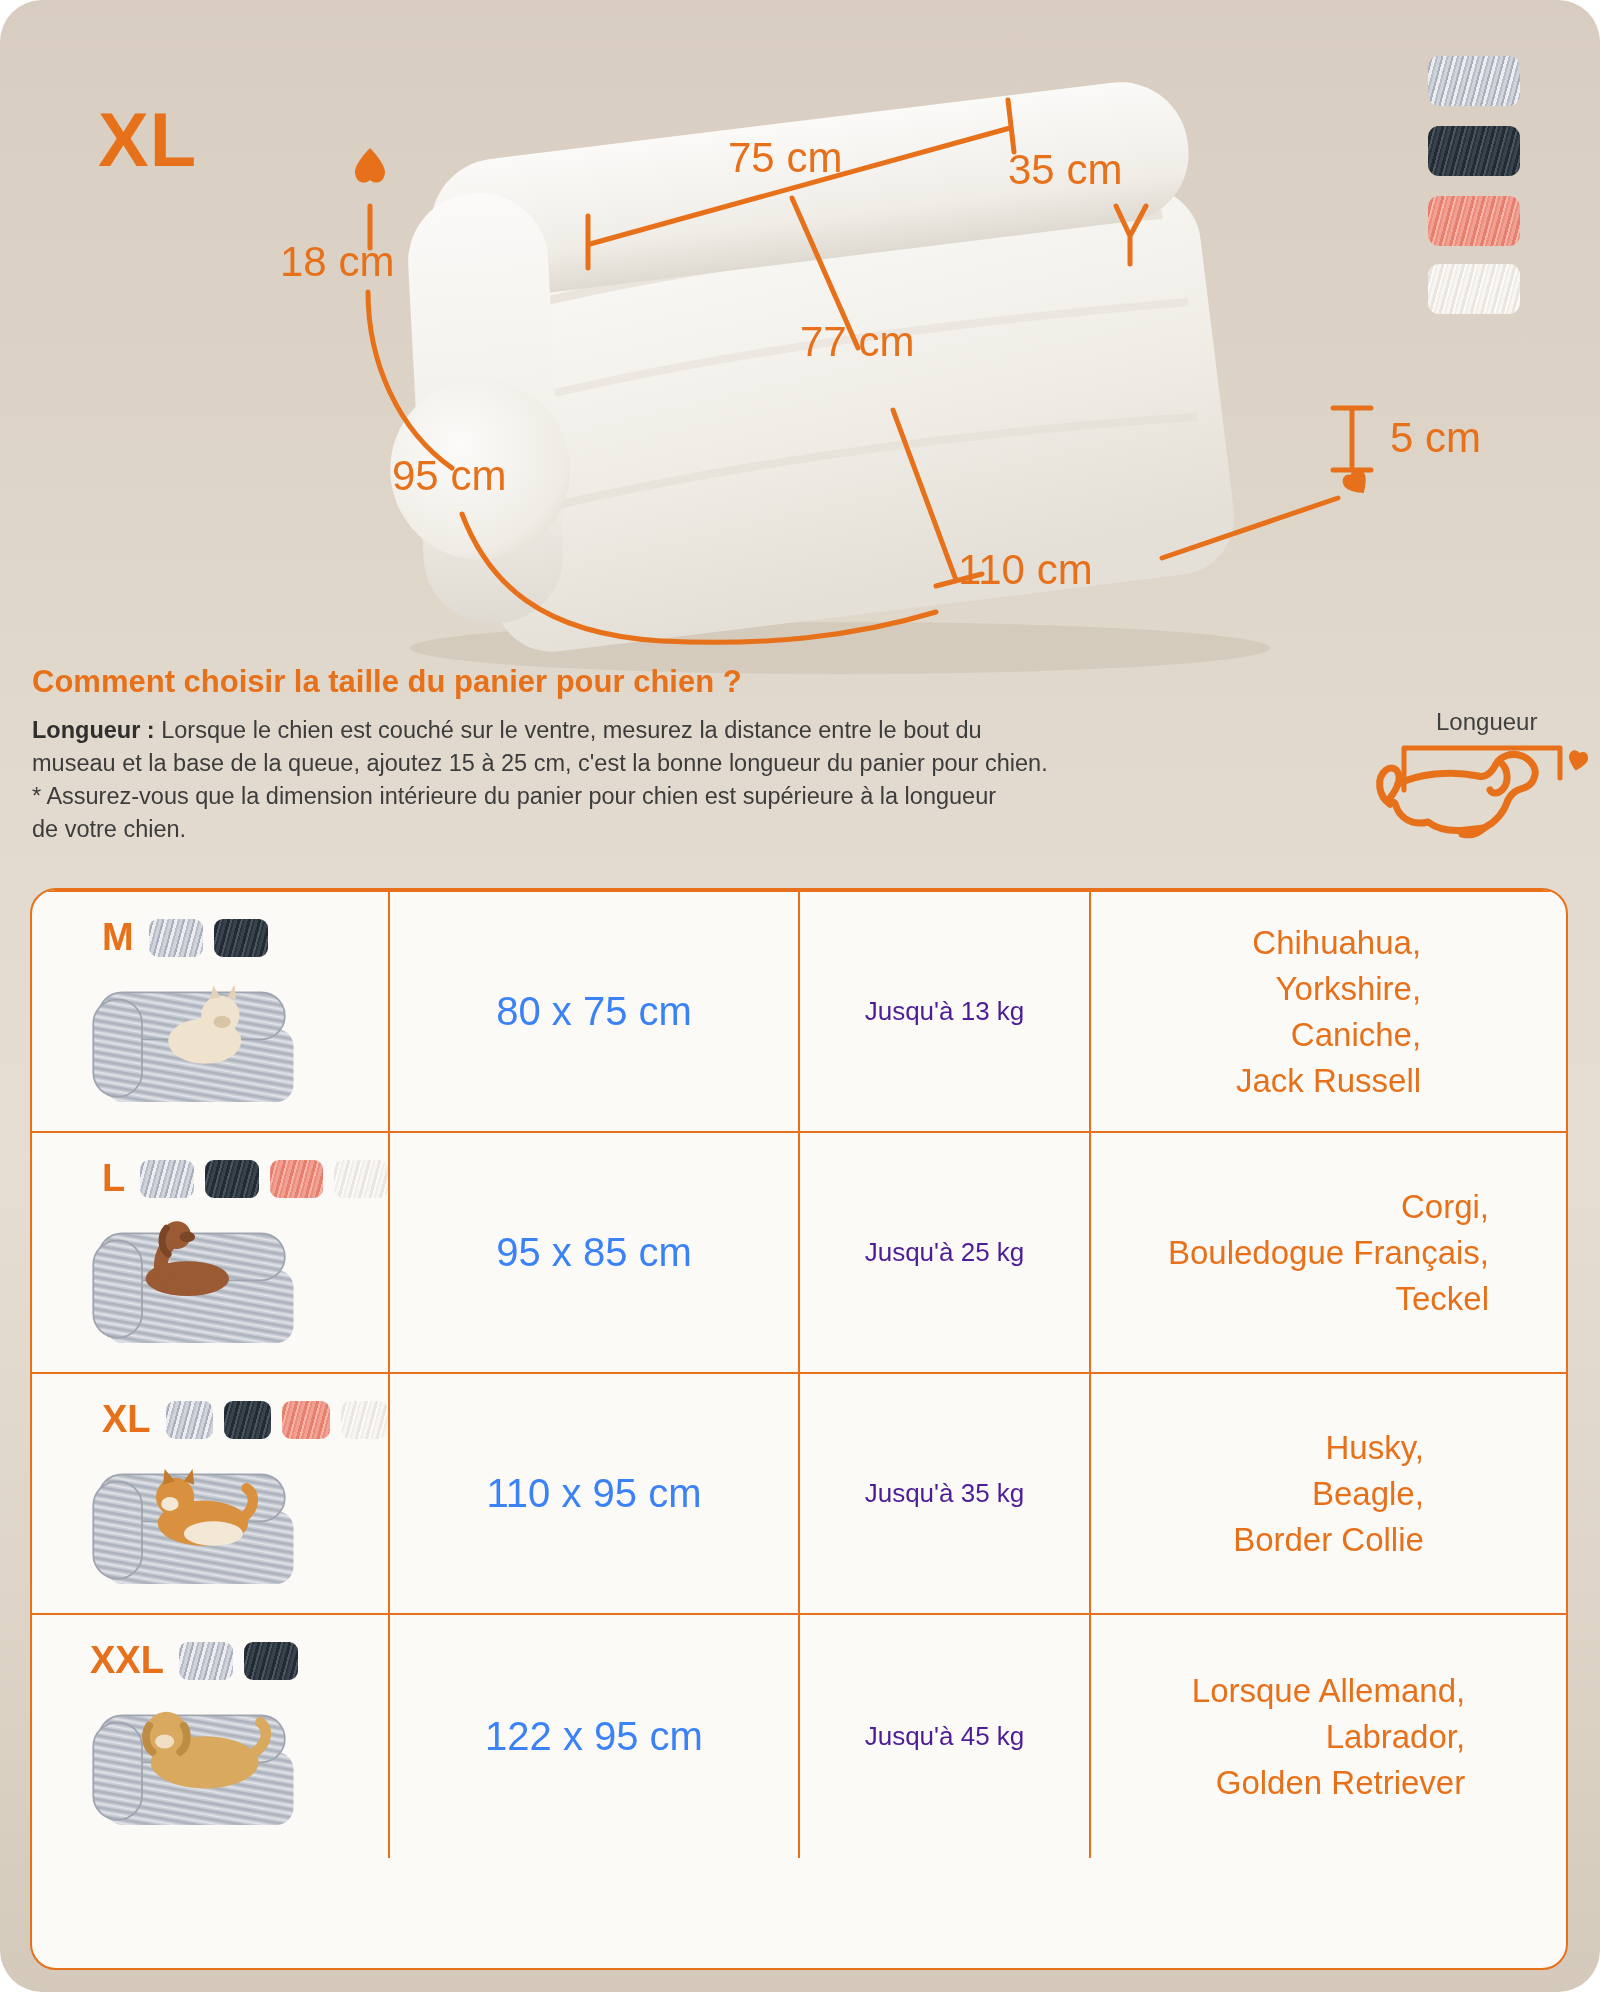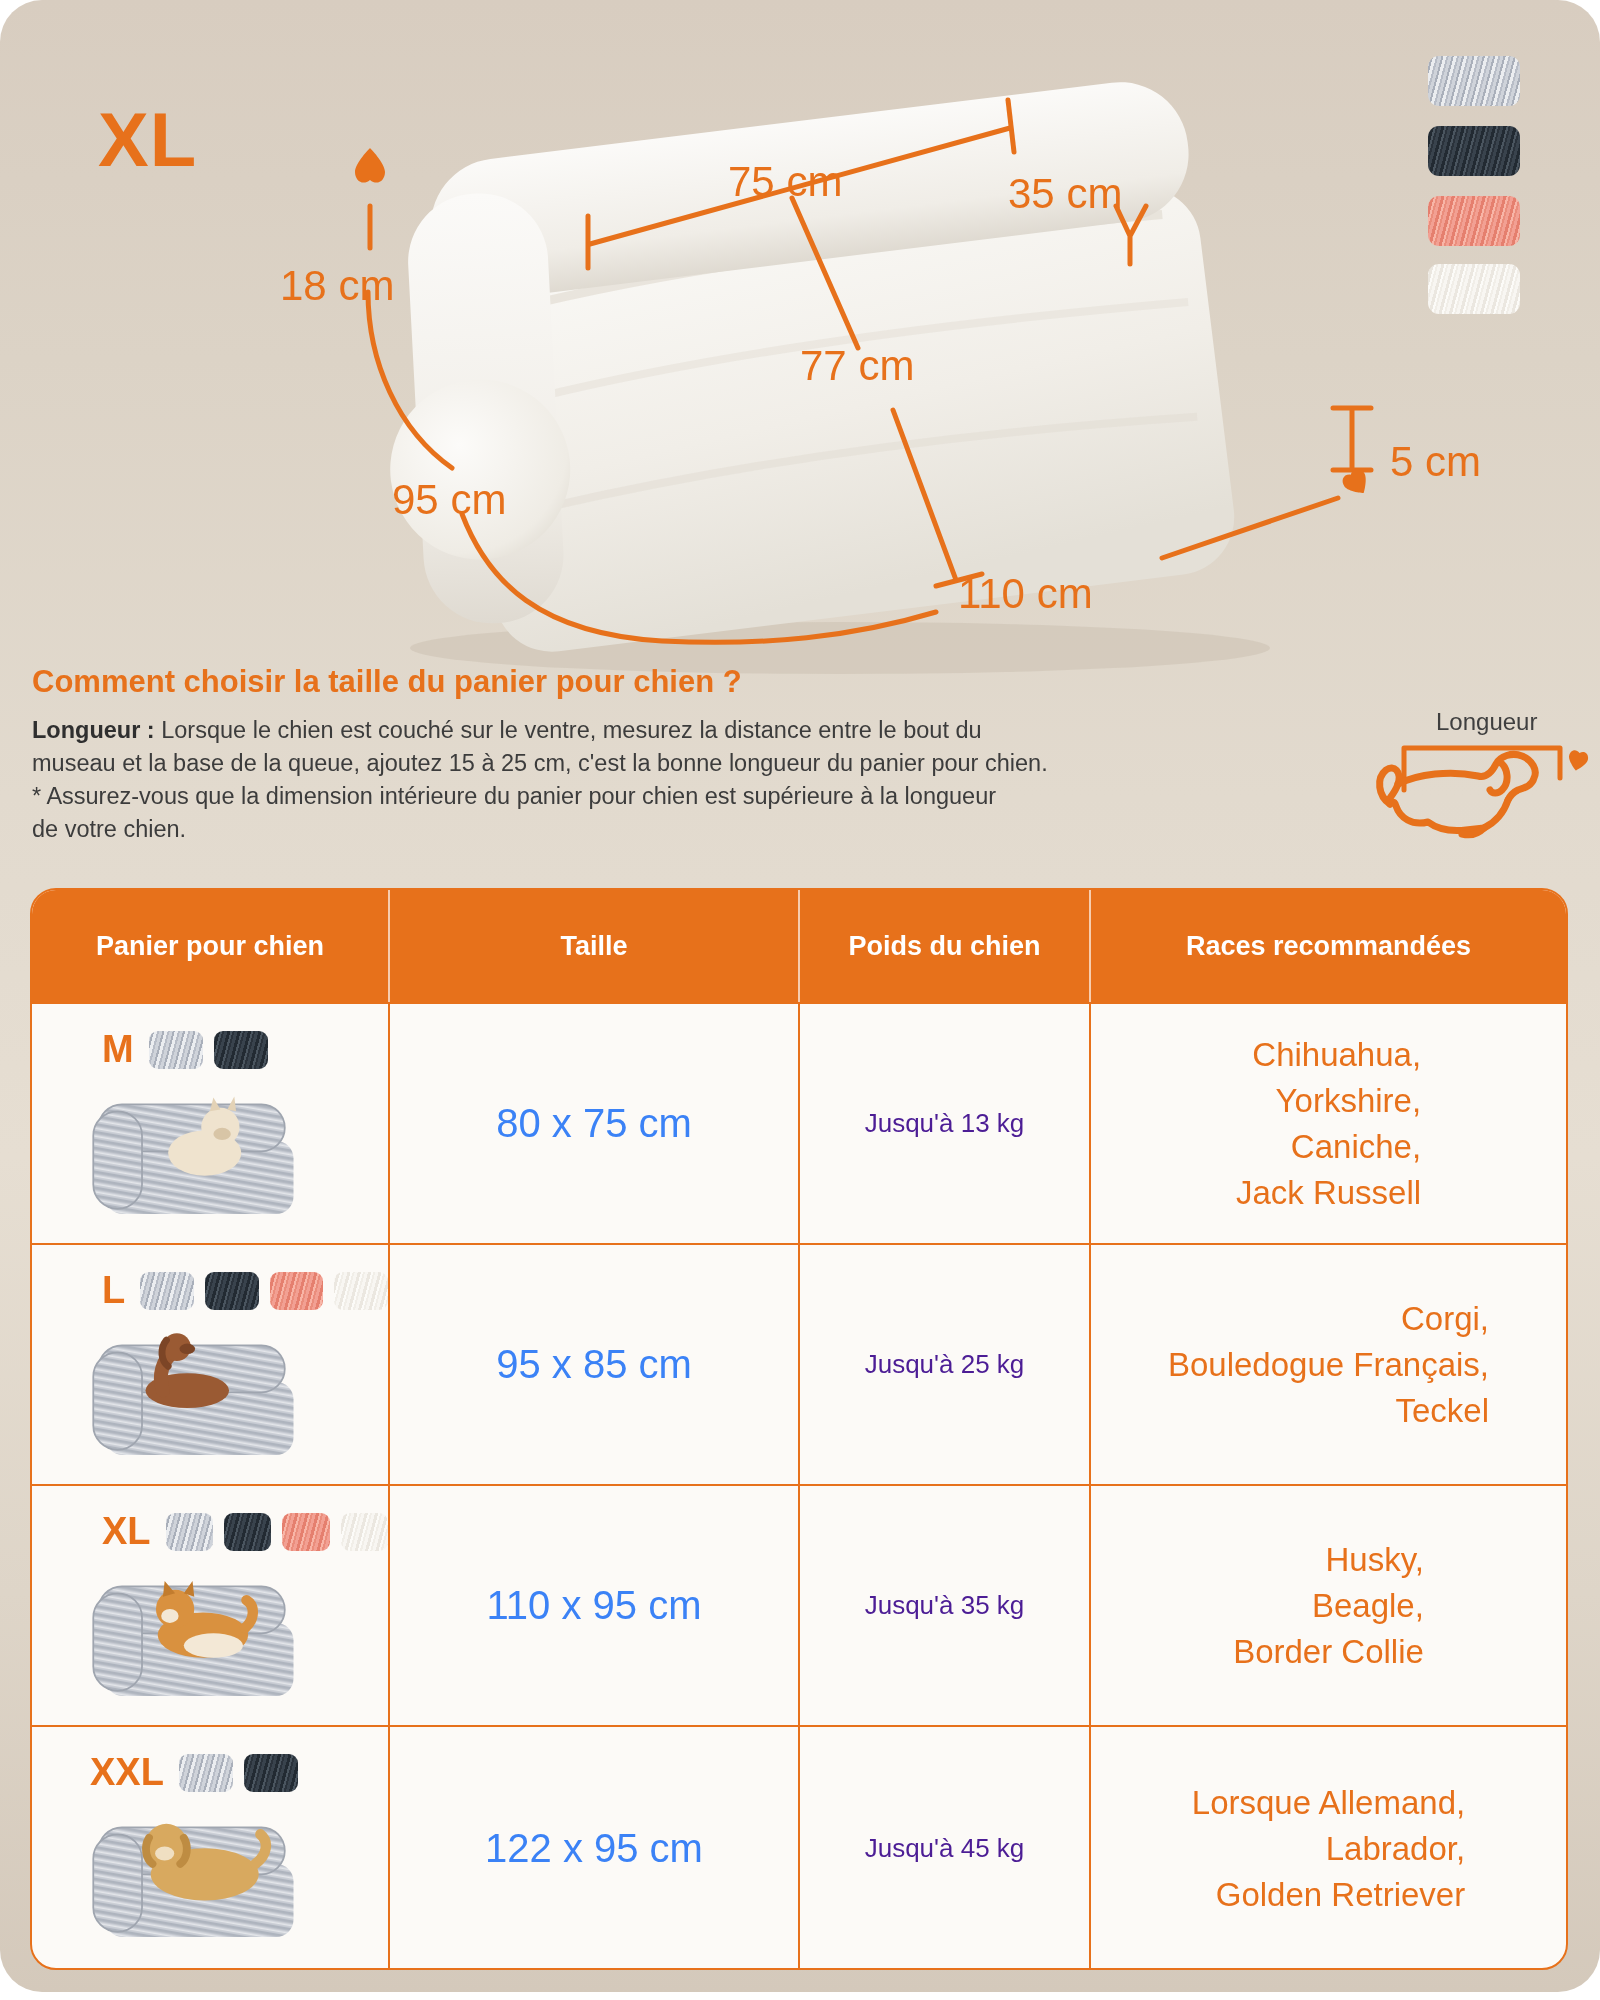--- a/index.html
+++ b/index.html
@@ -10,21 +10,21 @@
   .card{
     position:absolute;left:0;top:0;width:1600px;height:1992px;border-radius:42px;
     background:linear-gradient(180deg,#D8CDC0 0%,#DCD3C6 18%,#E2DACE 40%,#E6DED2 58%,#DED5C8 80%,#D4C9BB 100%);
     overflow:hidden;
   }
   
   .hero-size{
     position:absolute;left:98px;top:96px;font-size:76px;font-weight:bold;color:#E7711B;letter-spacing:1px;
   }
   .dim{
-    position:absolute;color:#E7711B;font-size:42px;font-weight:400;white-space:nowrap;margin-top:24px;
+    position:absolute;color:#E7711B;font-size:42px;font-weight:400;white-space:nowrap;
   }
   .hero-swatch{
     position:absolute;left:1428px;width:92px;height:50px;border-radius:11px;
   }
   .sw-grey {background:repeating-linear-gradient(105deg,#cfd3da 0 3px,#a9afba 3px 5px,#ebedf0 5px 8px,#b8bdc7 8px 10px);}
   .sw-dark {background:repeating-linear-gradient(105deg,#39434d 0 3px,#222a32 3px 6px,#4a555f 6px 8px,#2a323b 8px 10px);}
   .sw-pink {background:repeating-linear-gradient(105deg,#f2a093 0 3px,#e57f6e 3px 6px,#f8b5a7 6px 8px,#ea8d7c 8px 10px);}
   .sw-white{background:repeating-linear-gradient(105deg,#f8f6f2 0 3px,#ebe7e0 3px 6px,#fcfbf8 6px 8px,#f1eee8 8px 10px);}
   svg.overlay{position:absolute;left:0;top:0;}
   
@@ -167,26 +167,20 @@
       <path d="M126 10 C134 16 136 30 128 38 C124 42 118 42 116 38"></path>
       <path d="M134 48 C130 60 122 70 110 76 L92 78 C74 80 62 76 54 70 C38 74 26 66 22 54 C20 48 18 50 16 52"></path>
       <path d="M110 76 C104 82 96 84 88 82"></path>
     </g>
     <g transform="translate(1578 760) rotate(12) scale(1.2)">
       <path d="M0 6 C0 1.5 4 -1.5 8 2 C12 -1.5 16 1.5 16 6 C16 10.5 8 17 8 17 C8 17 0 10.5 0 6 Z" fill="#E7711B" transform="translate(-8 -8)"></path>
     </g>
   </svg>
 
   <div class="size-table">
-    <div class="thead">
-      <div class="th c1">Panier pour chien</div>
-      <div class="th c2">Taille</div>
-      <div class="th c3">Poids du chien</div>
-      <div class="th c4">Races recommandées</div>
-    </div>
 
     <div class="tr">
       <div class="td c1">
         <div class="rowhead">
           <span class="row-size">M</span>
           <span class="mini-sw sw-grey"></span>
           <span class="mini-sw sw-dark"></span>
         </div>
         <svg class="bedpic" width="240" height="148" viewBox="0 0 260 170">
           <defs>

